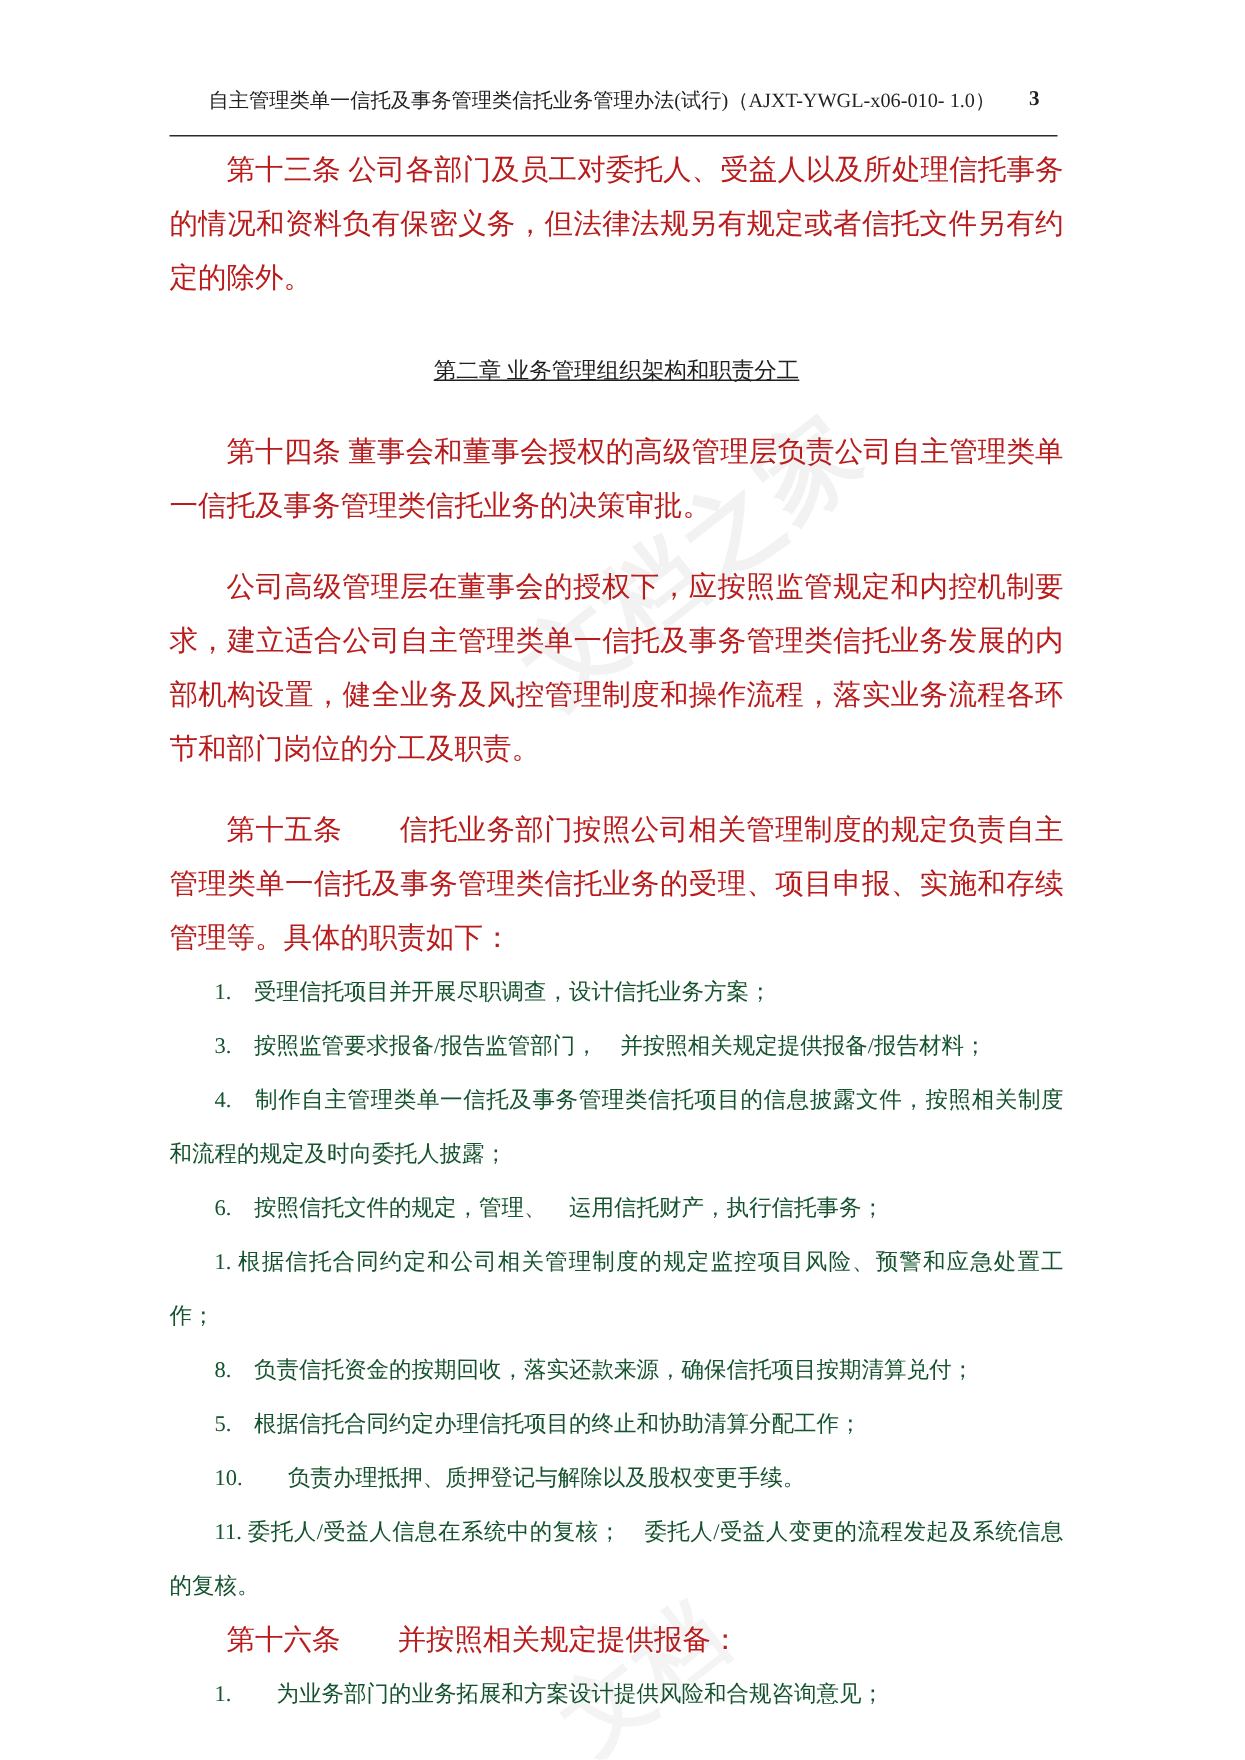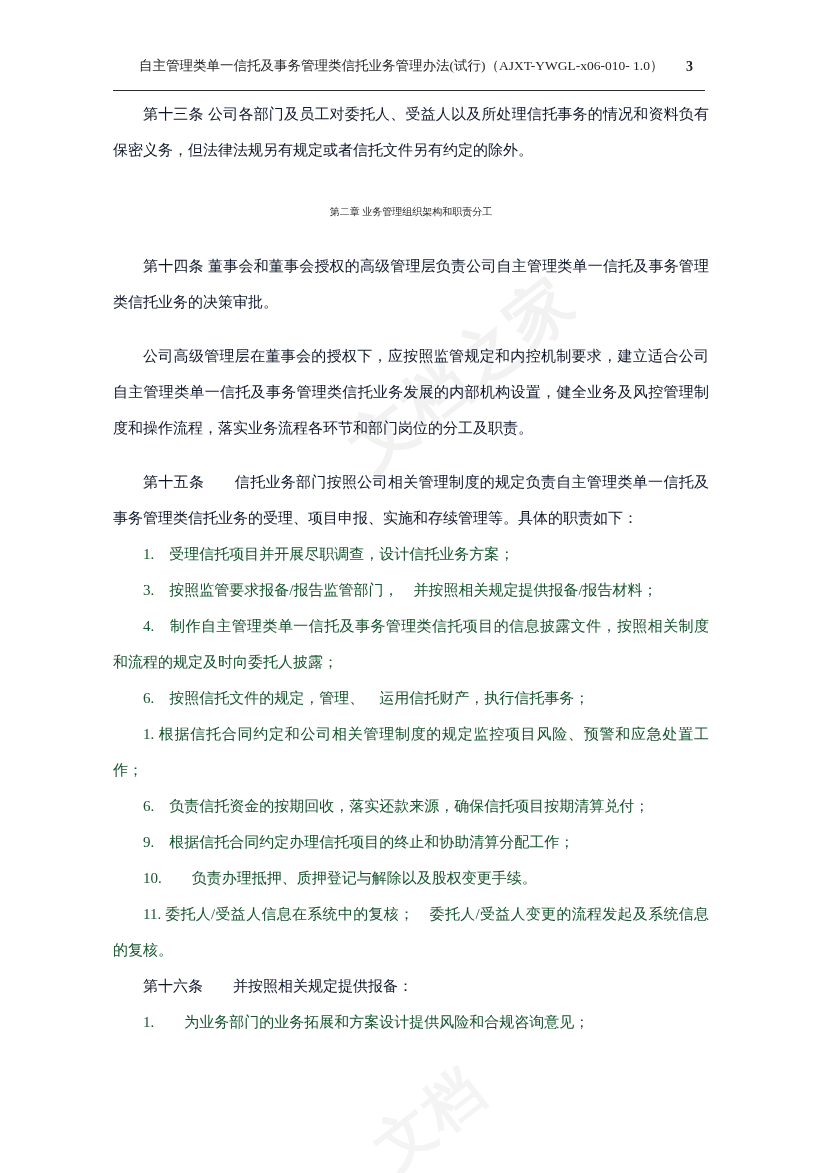--- a/index.html
+++ b/index.html
@@ -64,21 +64,21 @@
 
   
   .doc-header {
     position: absolute;
     top: 58px;
     left: 113px;
     width: 592px;
     border-bottom: 1.2px solid #2b2b2b;
     padding-bottom: 14px;
     display: flex;
-    align-items: center;
+    align-items: flex-end;
     font-size: 13.5px;
     line-height: 1.25;
   }
   .doc-header .hdr-title {
     flex: 0 1 auto;
     margin-left: 26px;
     white-space: nowrap;
   }
   .doc-header .hdr-spacer { flex: 1 1 auto; }
   .doc-header .hdr-page {
@@ -91,36 +91,37 @@
   
   .body-area {
     position: absolute;
     top: 96px;
     left: 113px;
     width: 596px;
   }
 
   p.para {
     margin: 0;
-    font-size: 15px;
+    font-size: 19px;
     line-height: 36px;
     text-align: justify;
     text-justify: inter-ideograph;
     text-indent: 2em;
-    color: #0f172a;
-    font-family: Liberation Sans, sans-serif;
+    color: #b91c1c;
+    font-family: Liberation Serif, serif;
   }
 
   p.chapter {
     margin: 0;
-    font-size: 10px;
+    font-size: 15px;
     line-height: 36px;
     text-align: center;
     text-indent: 0;
     color: #221f1f;
+    text-decoration: underline;
   }
 
   .gap-sm { height: 18px; }
   .gap-md { height: 26px; }
 
   
   p.item {
     margin: 0;
     font-size: 15px;
     line-height: 36px;
@@ -166,22 +167,22 @@
 
       <div class="gap-sm"></div>
 
       <p class="para">第十五条　　信托业务部门按照公司相关管理制度的规定负责自主管理类单一信托及事务管理类信托业务的受理、项目申报、实施和存续管理等。具体的职责如下：</p>
 
       <p class="item">1.　受理信托项目并开展尽职调查，设计信托业务方案；</p>
       <p class="item">3.　按照监管要求报备/报告监管部门，　并按照相关规定提供报备/报告材料；</p>
       <p class="item">4.　制作自主管理类单一信托及事务管理类信托项目的信息披露文件，按照相关制度和流程的规定及时向委托人披露；</p>
       <p class="item">6.　按照信托文件的规定，管理、　运用信托财产，执行信托事务；</p>
       <p class="item">1. 根据信托合同约定和公司相关管理制度的规定监控项目风险、预警和应急处置工作；</p>
-      <p class="item">6.　负责信托资金的按期回收，落实还款来源，确保信托项目按期清算兑付；</p>
-      <p class="item">9.　根据信托合同约定办理信托项目的终止和协助清算分配工作；</p>
+      <p class="item">8.　负责信托资金的按期回收，落实还款来源，确保信托项目按期清算兑付；</p>
+      <p class="item">5.　根据信托合同约定办理信托项目的终止和协助清算分配工作；</p>
       <p class="item">10.　　负责办理抵押、质押登记与解除以及股权变更手续。</p>
       <p class="item">11. 委托人/受益人信息在系统中的复核；　委托人/受益人变更的流程发起及系统信息的复核。</p>
 
       <p class="para">第十六条　　并按照相关规定提供报备：</p>
 
       <p class="item">1.　　为业务部门的业务拓展和方案设计提供风险和合规咨询意见；</p>
 
     </div>
   </div>
 </div>

